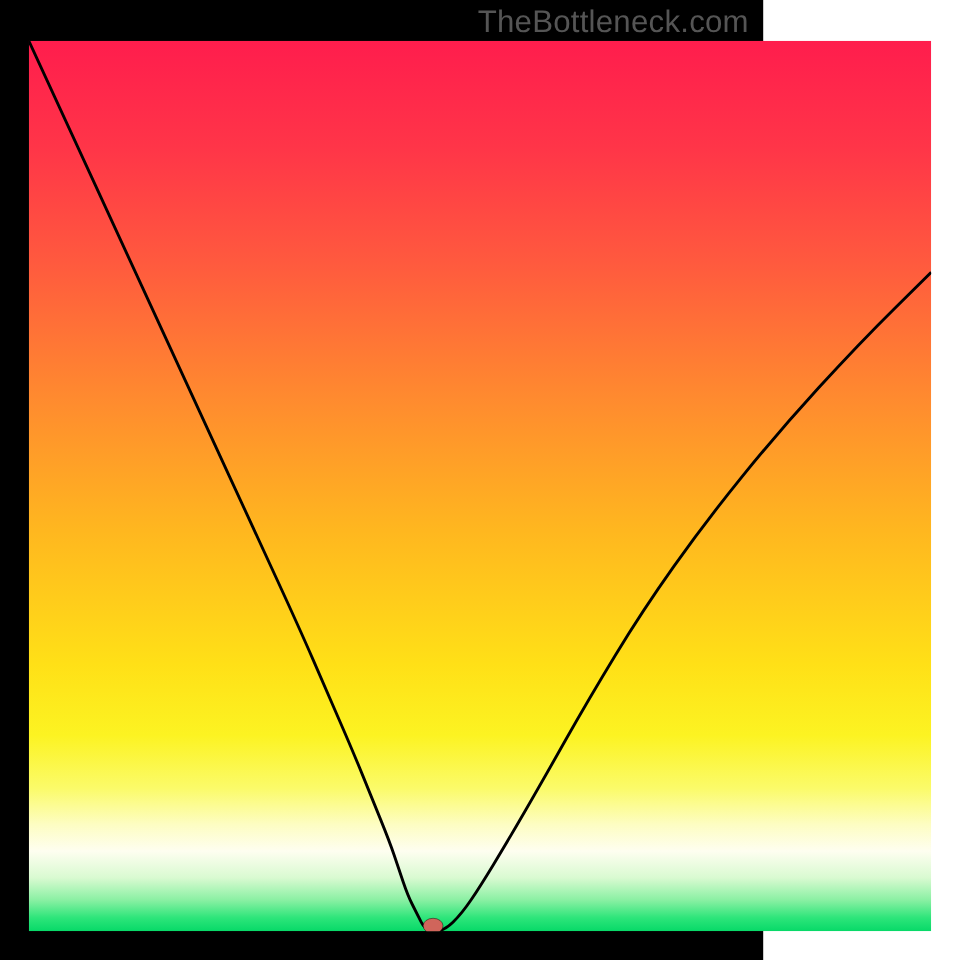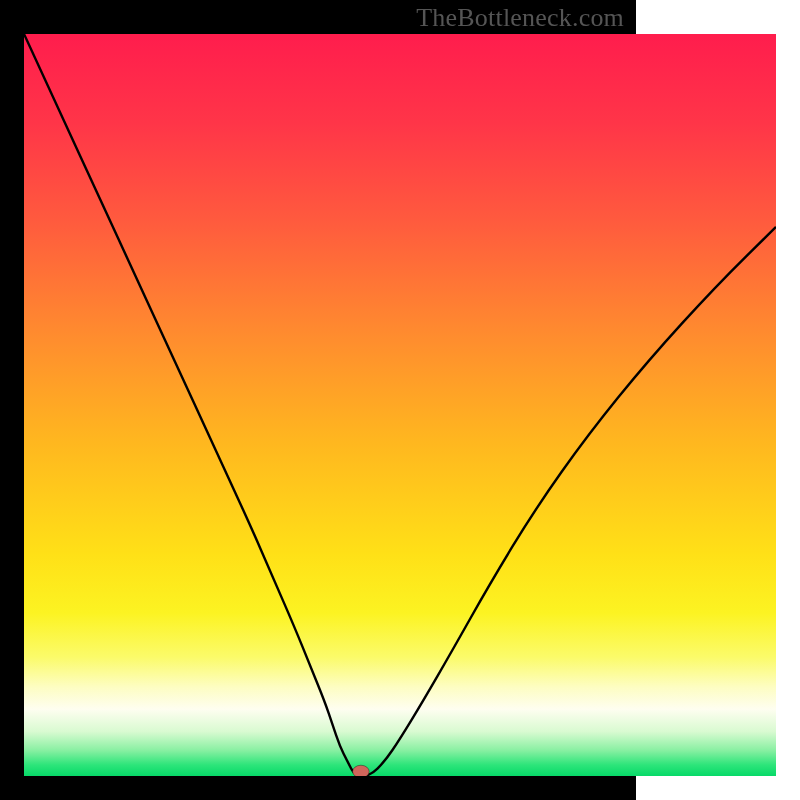--- a/index.html
+++ b/index.html
@@ -9,21 +9,20 @@
     height: 800px;
     overflow: hidden;
     background: #ffffff;
     font-family: Arial, Helvetica, sans-serif;
   }
   .outer {
     position: relative;
     width: 636px;
     height: 800px;
     background: #000000;
-    font-family: Liberation Serif, serif;
   }
   .watermark {
     position: absolute;
     top: 3px;
     right: 12px;
     color: #555555;
     font-size: 26px;
     font-weight: 500;
     letter-spacing: 0.2px;
     z-index: 10;

